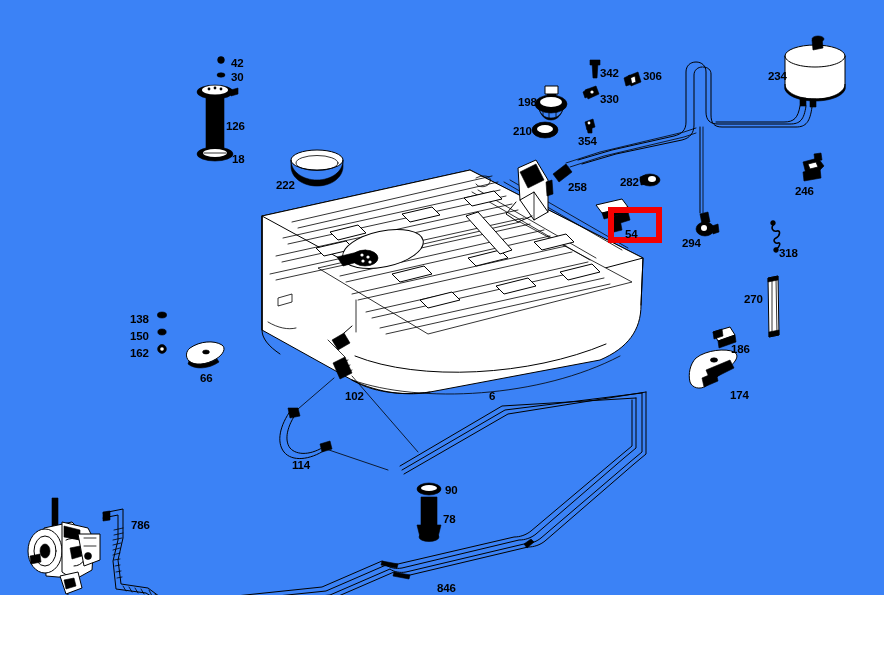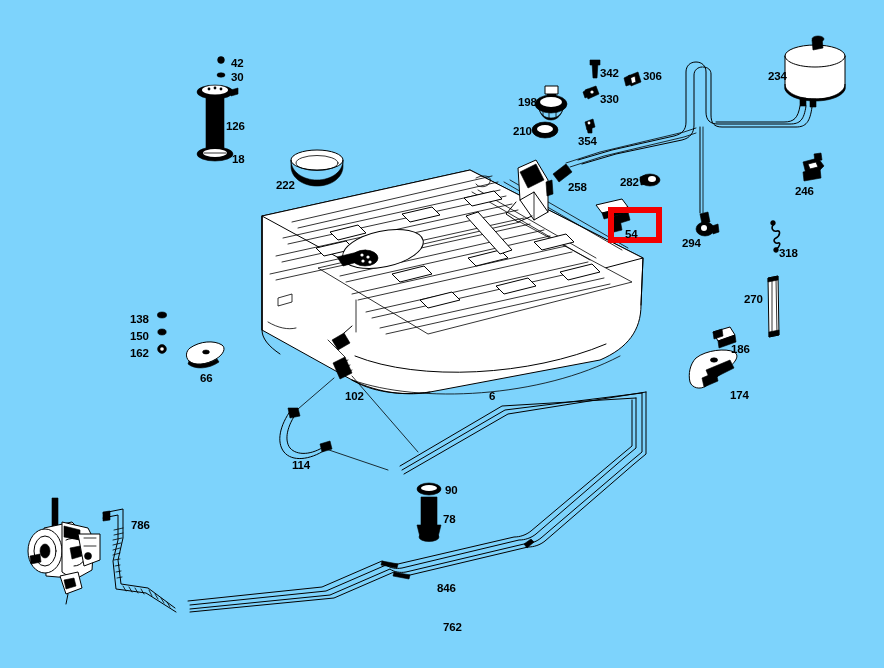--- a/index.html
+++ b/index.html
@@ -6,22 +6,22 @@
     margin: 0;
     padding: 0;
     background: #ffffff;
   }
   body {
     font-family: "Liberation Sans", sans-serif;
   }
   #page {
     position: relative;
     width: 884px;
-    height: 668px;
-    background: #7dd3fc;
+    height: 595px;
+    background: #3b82f6;
     overflow: hidden;
   }
   #diagram-svg {
     position: absolute;
     left: 0;
     top: 0;
     width: 884px;
     height: 668px;
   }
   .lbl {

